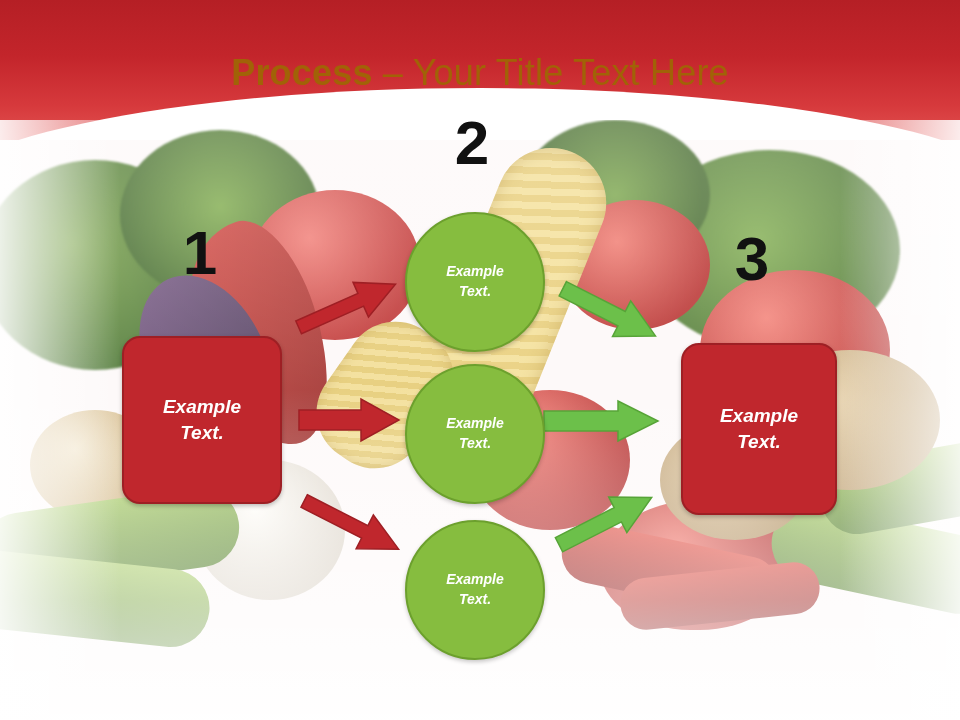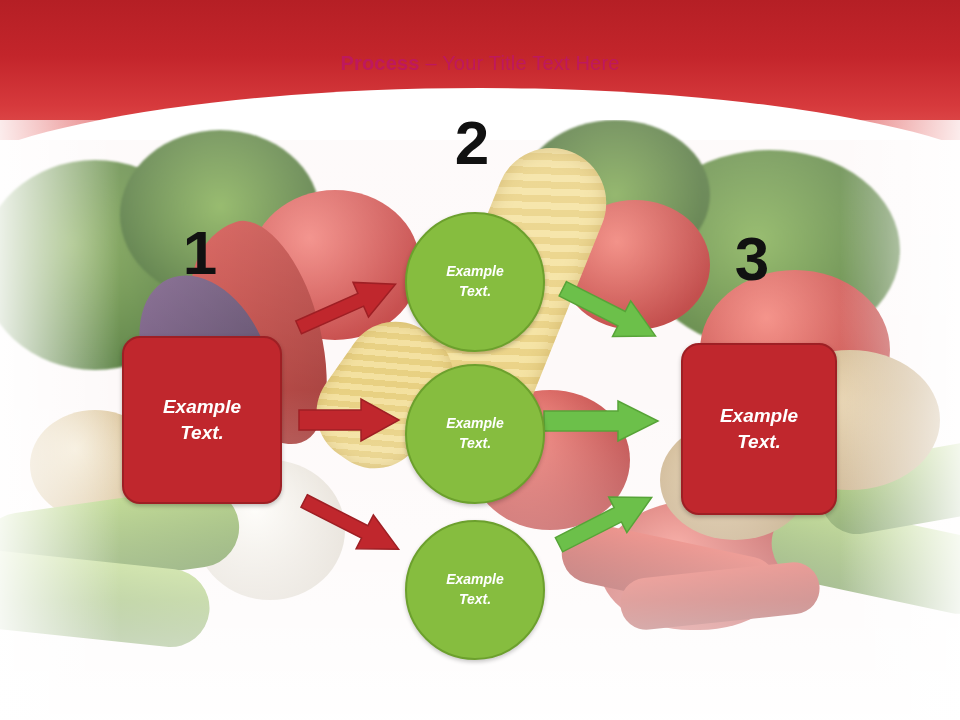--- a/index.html
+++ b/index.html
@@ -44,22 +44,22 @@
     height: 200px;
     background: rgba(255,255,255,0.35);
     border-radius: 50% / 60% 60% 0 0;
   }
   .title {
     position: absolute;
     left: 0;
     top: 52px;
     width: 960px;
     text-align: center;
-    color: #be185d;
-    font-size: 20px;
+    color: #a16207;
+    font-size: 36px;
     letter-spacing: 0.2px;
     z-index: 5;
     white-space: nowrap;
   }
   .title .bold { font-weight: bold; }
   .title .light { font-weight: normal; }
 
   
   .photo {
     position: absolute;

